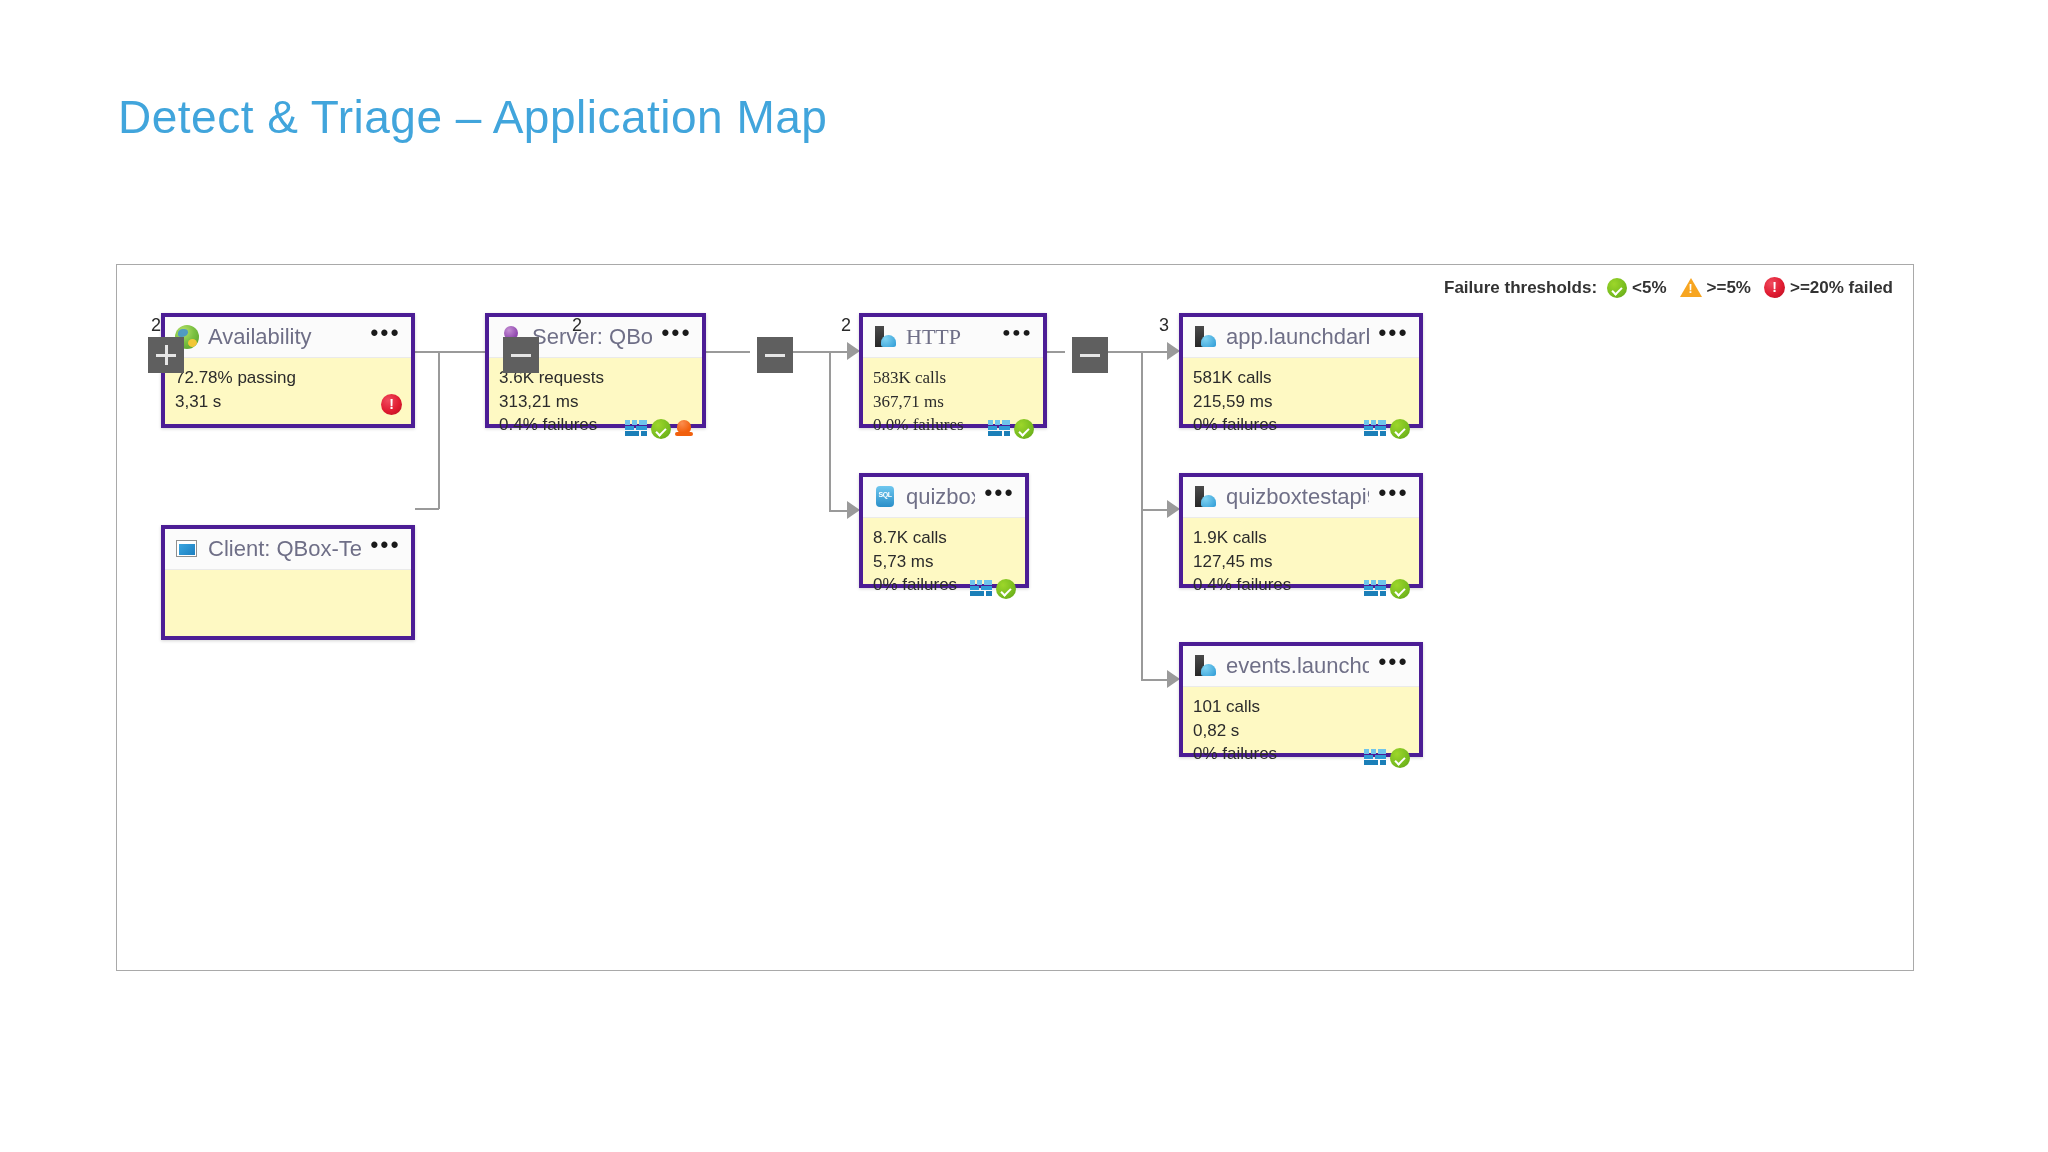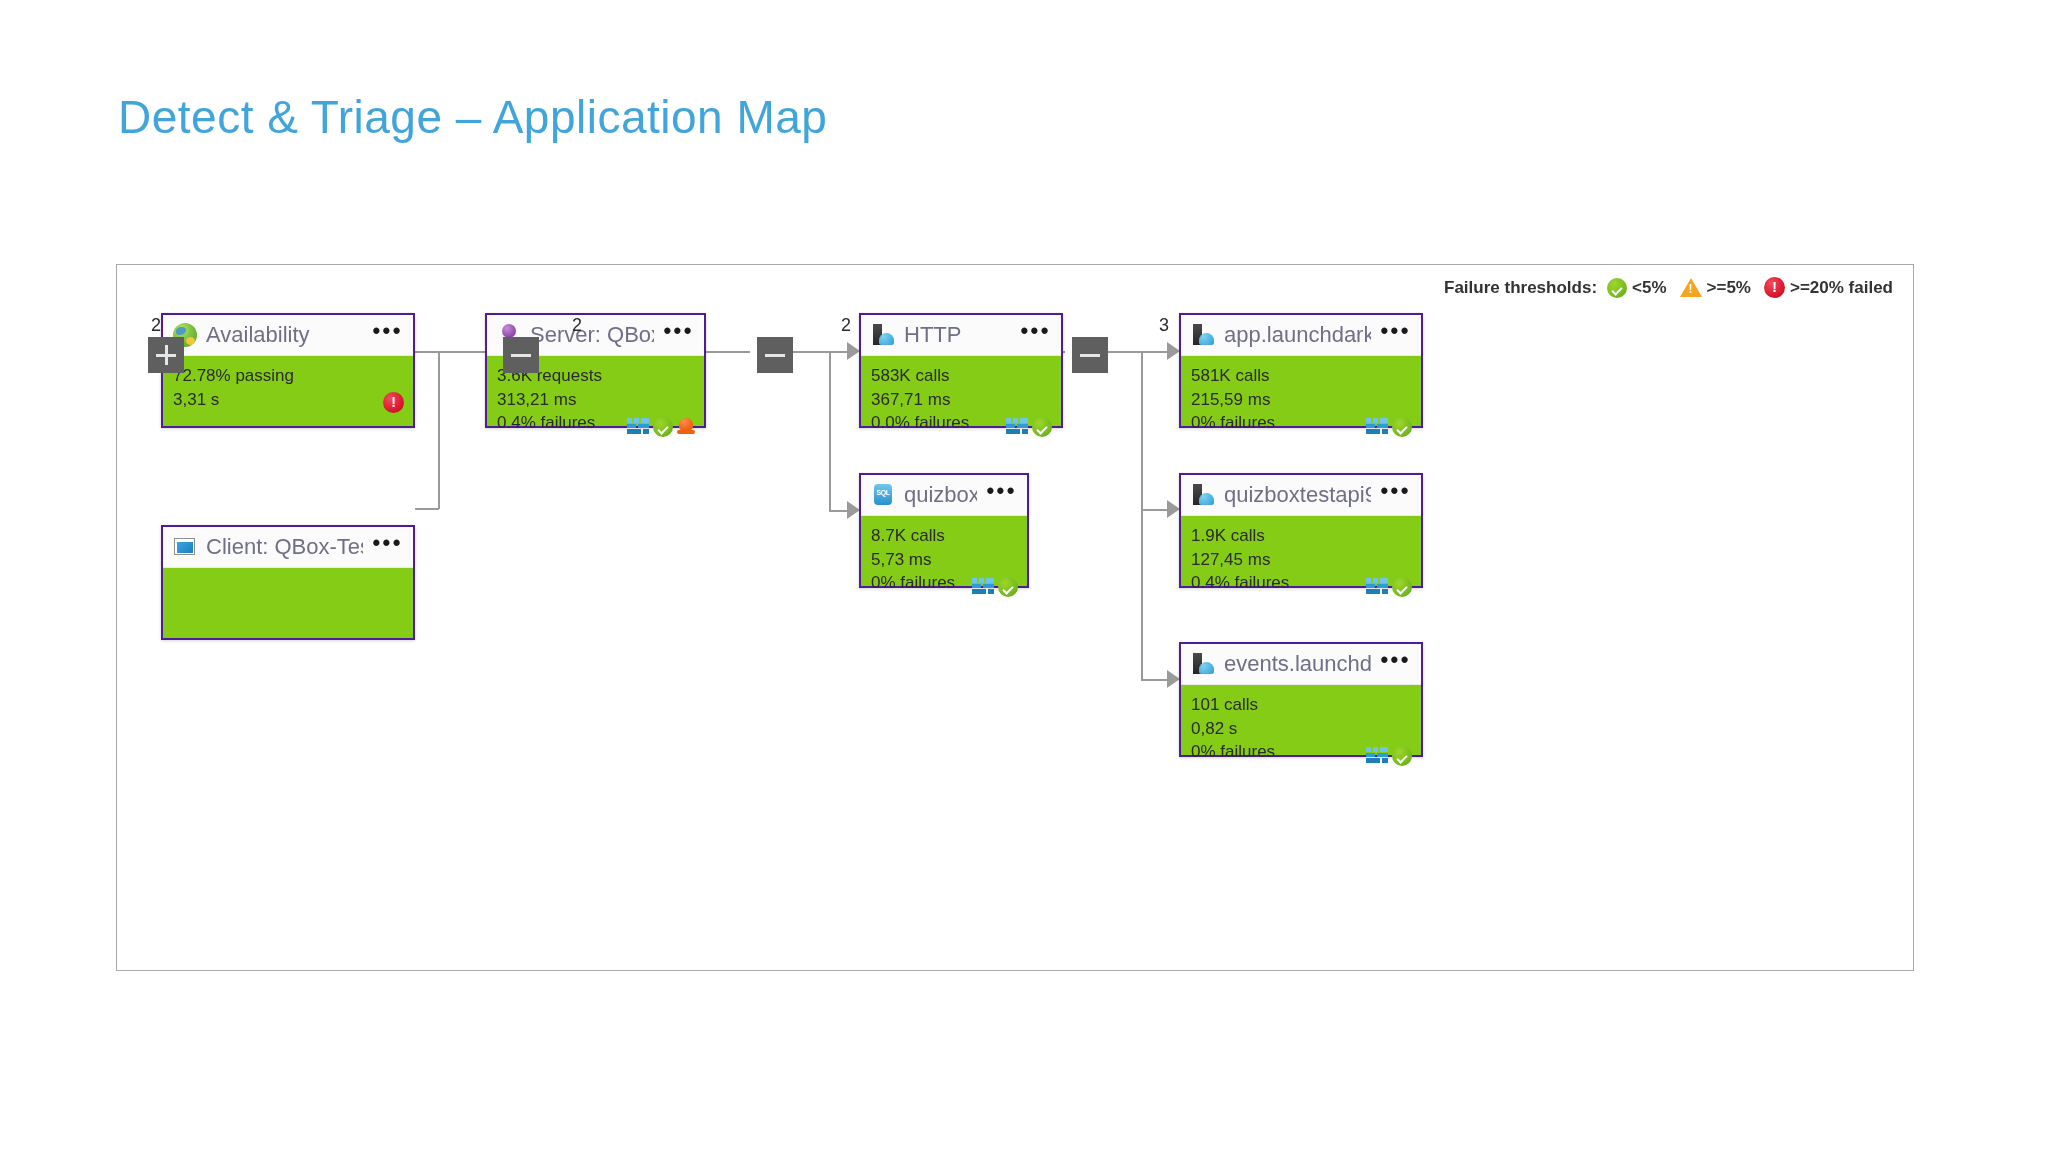--- a/index.html
+++ b/index.html
@@ -247,22 +247,22 @@
     font-size:7px;
     font-weight:bold;
     color:#ffffff;
     text-align:center;
     letter-spacing:-0.5px;
   }
 
   
   .node {
     position: absolute;
-    background: #84cc16;
-    border: 2px solid #4c1d95;
+    background: #fef9c3;
+    border: 4px solid #4c1d95;
     box-shadow: 0 1px 3px rgba(0,0,0,0.17);
     box-sizing: border-box;
     z-index: 5;
   }
   .node-header {
     display: flex;
     align-items: center;
     gap: 9px;
     height: 41px;
     padding: 0 10px 0 10px;
@@ -458,21 +458,21 @@
   </div>
 
   <div class="node" style="left:44px; top:260px; width:254px; height:115px;">
     <div class="node-header">
       <span class="hdr-ico ico-browser"></span>
       <span class="node-title">Client: QBox-Test</span>
       <span class="node-ellipsis">•••</span>
     </div>
   </div>
 
-  <div class="node" style="left:742px; top:48px; width:204px; height:115px;">
+  <div class="node" style="left:742px; top:48px; width:188px; height:115px;font-family:Liberation Serif, serif;">
     <div class="node-header">
       <span class="hdr-ico ico-dependency"></span>
       <span class="node-title">HTTP</span>
       <span class="node-ellipsis">•••</span>
     </div>
     <div class="node-body">
       <div class="node-metric">583K calls</div>
       <div class="node-metric">367,71 ms</div>
       <div class="node-metric">0.0% failures</div>
       <div class="node-badges">

